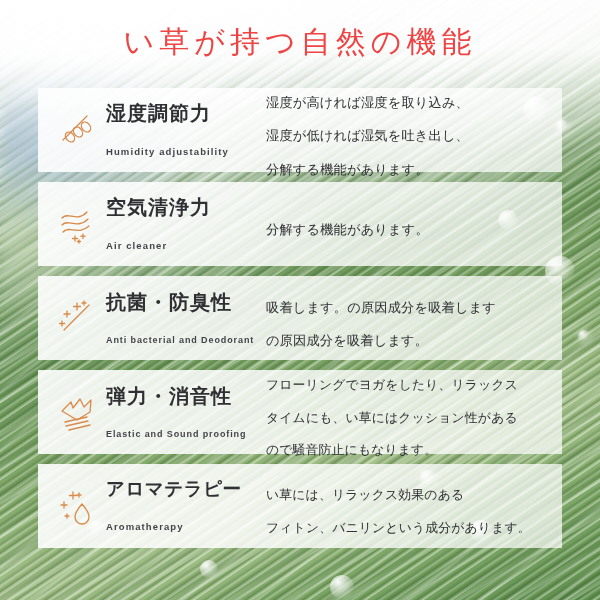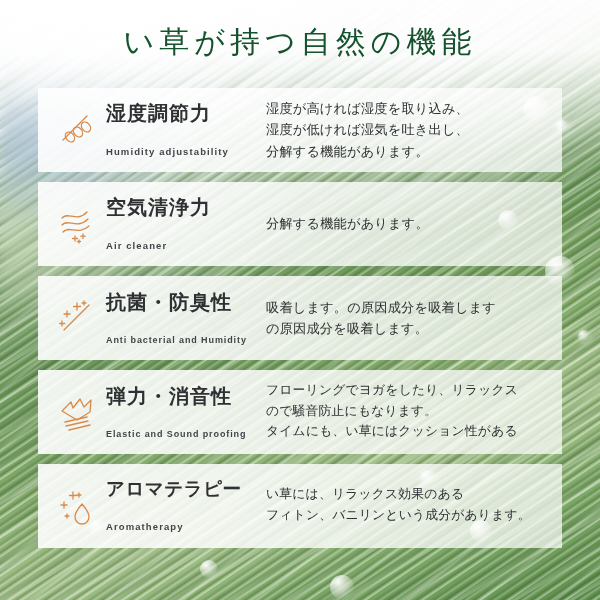--- a/index.html
+++ b/index.html
@@ -71,21 +71,21 @@
     filter:blur(6px);
   }
   
   .drop{position:absolute;border-radius:50%;background:radial-gradient(circle at 34% 30%, rgba(255,255,255,.95) 0%, rgba(255,255,255,.45) 45%, rgba(255,255,255,.06) 72%, rgba(255,255,255,0) 100%);}
   .drop.sm{box-shadow:0 0 6px rgba(255,255,255,.5);}
 
   
   .title{
     position:absolute;left:0;right:0;top:22px;text-align:center;
     font-family:"Liberation Serif","DejaVu Serif",serif;
-    font-size:30px;letter-spacing:5px;color:#14532d;font-weight:400;
+    font-size:30px;letter-spacing:5px;color:#ef4444;font-weight:400;
     text-shadow:0 0 10px rgba(255,255,255,.85),0 0 22px rgba(255,255,255,.7);
   }
 
   
   .cards{position:absolute;left:38px;top:88px;width:524px;}
   .card{
     position:relative;display:flex;align-items:center;
     height:84px;margin-bottom:10px;
     background:linear-gradient(100deg, rgba(255,255,255,.90) 0%, rgba(255,255,255,.84) 42%, rgba(255,255,255,.76) 70%, rgba(255,255,255,.70) 100%);
     box-shadow:0 0 0 rgba(0,0,0,0);
@@ -108,22 +108,22 @@
     font-family:"Liberation Sans","DejaVu Sans",sans-serif;
     font-size:9.5px;font-weight:700;color:#43444a;letter-spacing:1.1px;
     margin-top:20px;white-space:nowrap;
   }
   .card.c3 .en,.card.c4 .en{font-size:9px;letter-spacing:.9px;}
   .desc{
     flex:1;padding-right:8px;
     font-family:"Liberation Sans","DejaVu Sans",sans-serif;
     font-size:13.2px;color:#2f3033;line-height:1.62;letter-spacing:.2px;
   }
-  .card.c4 .desc,.card.c5 .desc{font-size:12.8px;font-family:Liberation Mono, monospace;}
-  .desc div{white-space:nowrap;}
+  .card.c4 .desc,.card.c5 .desc{font-size:12.8px;}
+  .desc div{white-space:nowrap;margin-top:12px;}
 </style>
 </head>
 <body>
 
 <div id="stage">
 
   <div class="bg bg-base"></div>
   <div class="bg bg-blades"></div>
   <div class="bg bg-blades2"></div>
   <div class="bg bg-blades3"></div>
@@ -195,21 +195,21 @@
           <svg width="42" height="42" viewBox="0 0 42 42" fill="none" stroke="#d98a4a" stroke-width="1.3" stroke-linecap="round">
             <line x1="7" y1="33" x2="32" y2="8"></line>
             <path d="M20 6 v7 M16.5 9.5 h7"></path>
             <path d="M10 14 v6 M7 17 h6"></path>
             <path d="M5 24 v5 M2.6 26.5 h5"></path>
             <path d="M27 4 v4 M25 6 h4"></path>
           </svg>
         </div>
         <div class="labels">
           <div class="ja">抗菌・防臭性</div>
-          <div class="en">Anti bacterial and Humidity</div>
+          <div class="en">Anti bacterial and Deodorant</div>
         </div>
       </div>
       <div class="desc">
         <div>吸着します。の原因成分を吸着します</div>
         <div>の原因成分を吸着します。</div>
       </div>
     </div>
 
     <div class="card c4">
       <div class="left">
@@ -221,22 +221,22 @@
             <line x1="12" y1="39" x2="33" y2="34"></line>
           </svg>
         </div>
         <div class="labels">
           <div class="ja">弾力・消音性</div>
           <div class="en">Elastic and Sound proofing</div>
         </div>
       </div>
       <div class="desc">
         <div>フローリングでヨガをしたり、リラックス</div>
+        <div>タイムにも、い草にはクッション性がある</div>
         <div>ので騒音防止にもなります。</div>
-        <div>タイムにも、い草にはクッション性がある</div>
       </div>
     </div>
 
     <div class="card c5">
       <div class="left">
         <div class="icon-wrap">
           <svg width="42" height="42" viewBox="0 0 42 42" fill="none" stroke="#d98a4a" stroke-width="1.3" stroke-linecap="round" stroke-linejoin="round">
             <path d="M25 19 C25 19, 32 27, 32 32 a7 7 0 0 1 -14 0 C18 27, 25 19, 25 19 Z"></path>
             <path d="M16 7 v7 M12.5 10.5 h7"></path>
             <path d="M7 17 v6 M4 20 h6"></path>

